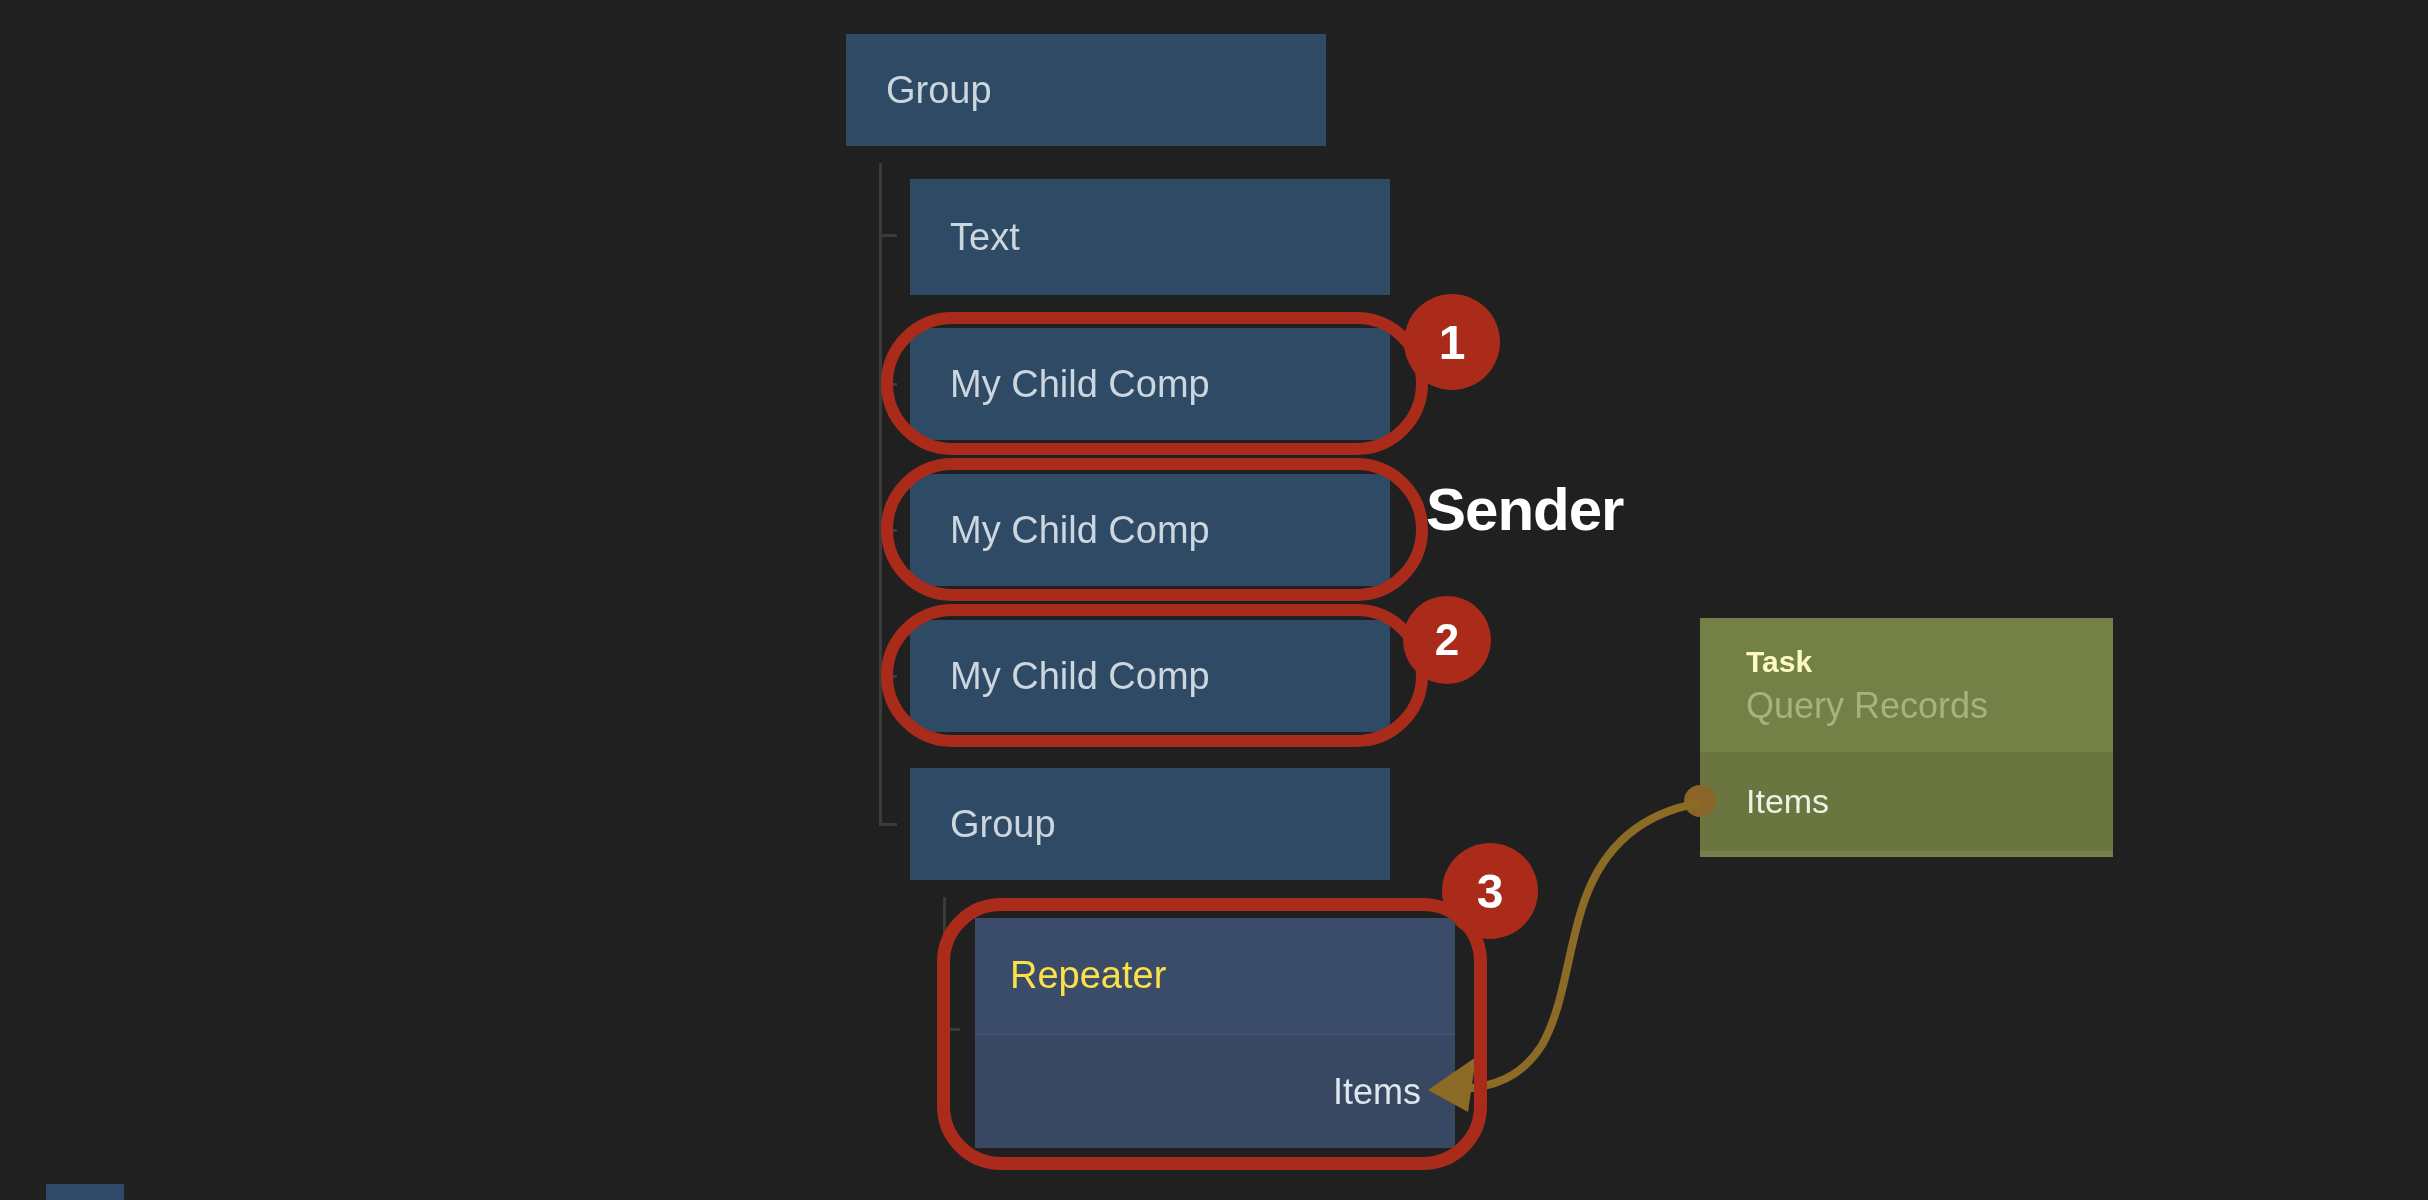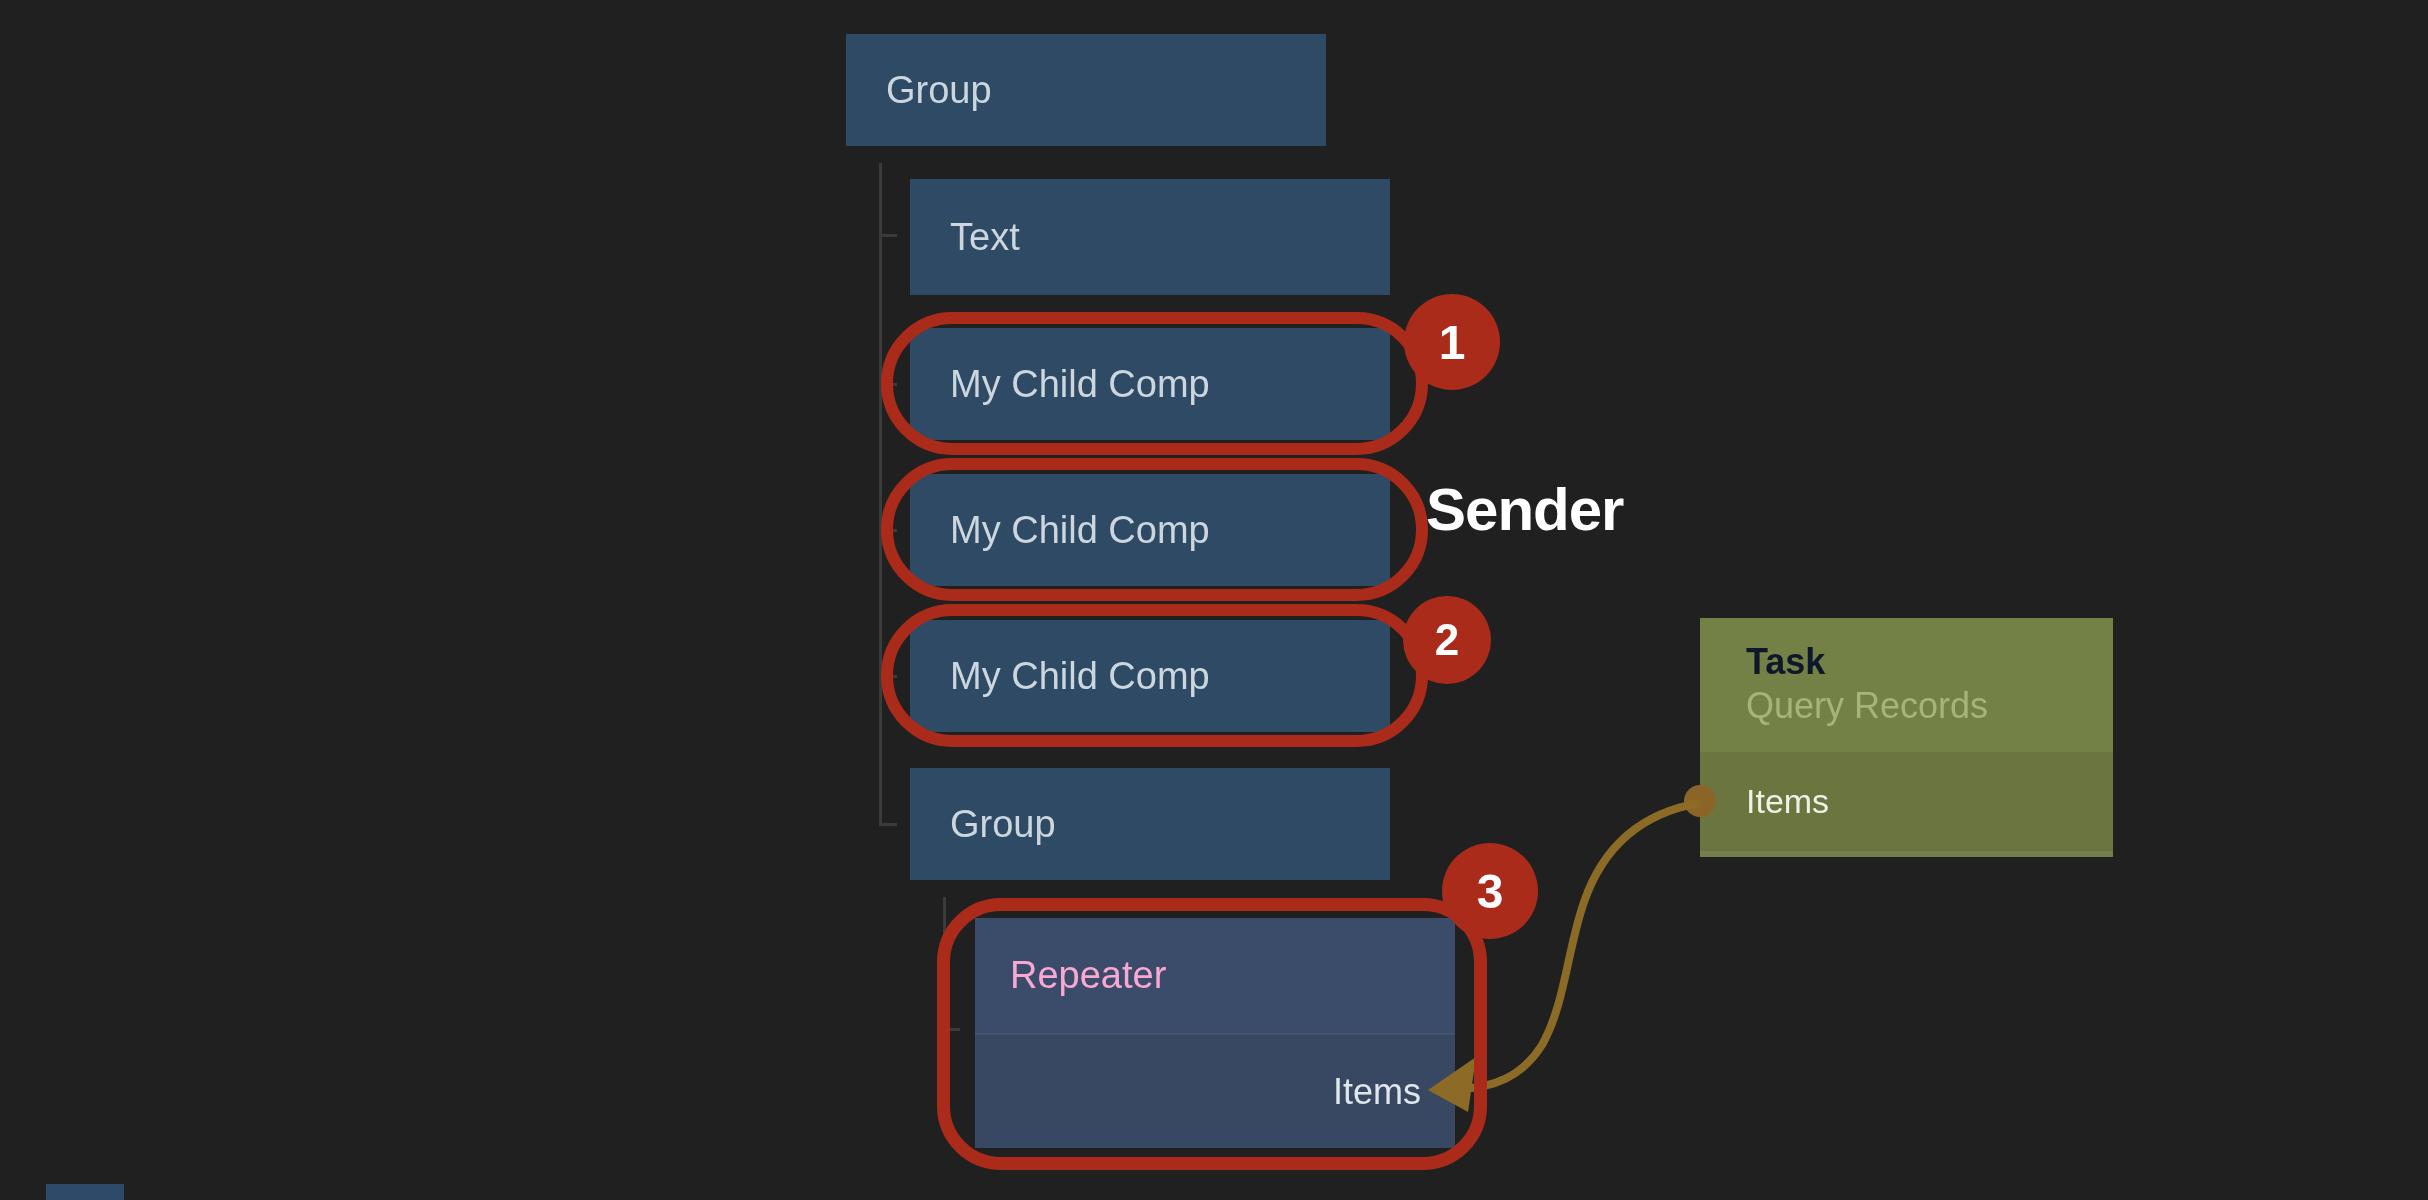--- a/index.html
+++ b/index.html
@@ -27,36 +27,36 @@
   }
   #n-group1{left:846px;top:34px;width:480px;height:112px;}
   #n-text  {left:910px;top:179px;width:480px;height:116px;}
   #n-mcc1  {left:910px;top:328px;width:480px;height:112px;}
   #n-mcc2  {left:910px;top:474px;width:480px;height:112px;}
   #n-mcc3  {left:910px;top:620px;width:480px;height:112px;}
   #n-group2{left:910px;top:768px;width:480px;height:112px;}
   
   #n-repeater{left:975px;top:918px;width:480px;height:230px;position:absolute;}
   #n-repeater .rep-header{
-    height:115px;background:#3b4b6a;color:#f9a8d4;font-size:38px;
+    height:115px;background:#3b4b6a;color:#fde047;font-size:38px;
     display:flex;align-items:center;padding-left:35px;box-sizing:border-box;
   }
   #n-repeater .rep-body{
     height:115px;background:#394862;color:#dfe7ee;font-size:36px;
     display:flex;align-items:center;justify-content:flex-end;
     padding-right:34px;box-sizing:border-box;
     border-top:2px solid rgba(255,255,255,0.06);
   }
   
   #task-card{position:absolute;left:1700px;top:618px;width:413px;height:239px;}
   #task-header{
     height:134px;background:#738046;box-sizing:border-box;
     padding:22px 0 0 46px;
   }
-  #task-title{font-size:36px;font-weight:600;color:#0f172a;line-height:44px;}
+  #task-title{font-size:30px;font-weight:600;color:#fef9c3;line-height:44px;}
   #task-subtitle{font-size:36px;color:#a6b47c;line-height:44px;}
   #task-body{
     height:105px;background:#6b7540;box-sizing:border-box;
     display:flex;align-items:center;padding-left:46px;
     font-size:34px;color:#eef2e6;
     border-bottom:6px solid rgba(255,255,255,0.07);
   }
   #task-port-dot{
     position:absolute;left:-16px;top:167px;width:32px;height:32px;
     border-radius:50%;background:#8a6527;

